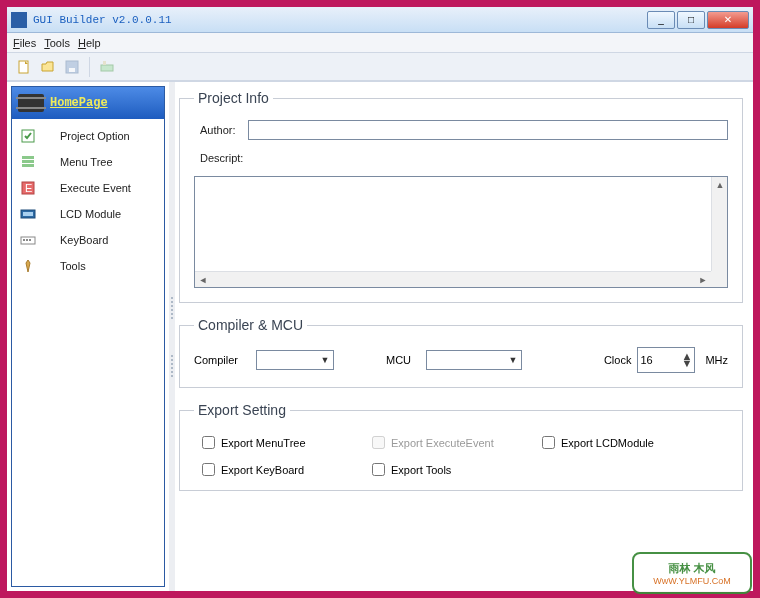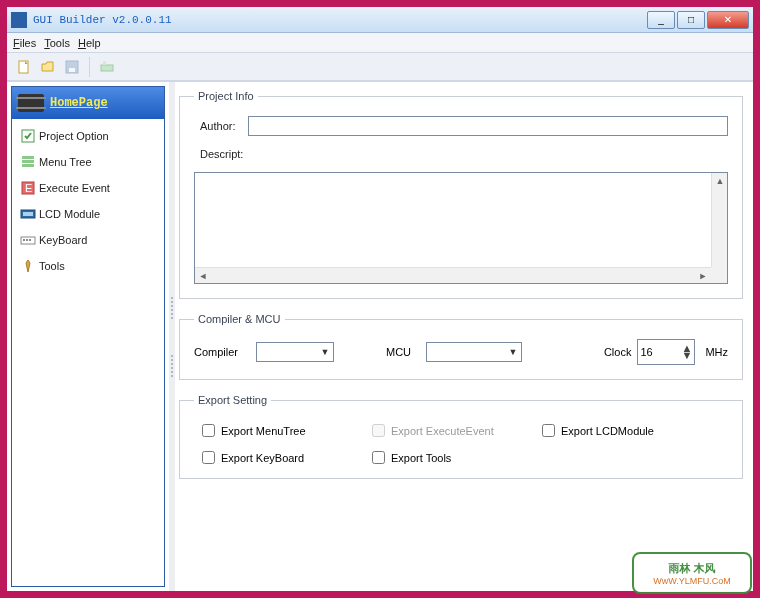--- a/index.html
+++ b/index.html
@@ -20,28 +20,28 @@
 .tool-sep { width: 1px; height: 20px; background: #cfd7e4; margin: 0 4px; }
 .body-area { flex: 1; display: flex; background: #fff; border-top: 1px solid #cfd7e4; }
 .sidebar-wrap { width: 162px; padding: 4px; background: #fff; }
 .sidebar { width: 154px; height: 100%; border: 1px solid #2b5aa3; background: #fff; }
 .sidebar-header { background: linear-gradient(#4d8be6, #1e5cbf); height: 32px; display: flex; align-items: center; padding: 0 6px; gap: 6px; }
 .sidebar-header .chip { width: 26px; height: 18px; background: #333; border-radius: 2px; position: relative; }
 .sidebar-header .chip::before, .sidebar-header .chip::after { content: ""; position: absolute; background: #888; height: 2px; left: -2px; right: -2px; }
 .sidebar-header .chip::before { top: 3px; } .sidebar-header .chip::after { bottom: 3px; }
 .sidebar-header .hp-label { color: #f0eb5a; font-family: "Courier New", monospace; font-weight: bold; font-size: 12px; text-decoration: underline; }
 .side-list { padding: 4px 2px; }
-.side-item { display: flex; align-items: center; gap: 3px; padding: 5px 6px; font-family: "Courier New", monospace; font-size: 11px; color: #222; cursor: default; }
+.side-item { display: flex; align-items: center; gap: 24px; padding: 5px 6px; font-family: "Courier New", monospace; font-size: 11px; color: #222; cursor: default; }
 .side-icon { width: 16px; height: 16px; display: flex; align-items: center; justify-content: center; }
 .splitter { width: 6px; background: #eceef2; display: flex; flex-direction: column; align-items: center; justify-content: center; cursor: col-resize; }
 .splitter-dots { width: 2px; height: 2px; background: #9aa7b8; margin: 1px 0; border-radius: 50%; }
 .splitter .spacer { height: 34px; }
 .main-panel { flex: 1; background: #fff; padding: 8px 10px 16px 4px; overflow: hidden; position: relative; }
 fieldset { border: 1px solid #c8cdd6; border-radius: 0; padding: 14px 14px; margin-bottom: 14px; }
-legend { color: #3a4453; padding: 0 4px; font-size: 11px; }
+legend { color: #3a4453; padding: 0 4px; font-size: 14px; }
 .row { display: flex; align-items: center; gap: 6px; margin-bottom: 12px; }
 .lbl { color: #222; }
 .lbl.author { width: 48px; text-align: left; padding-left: 6px; }
 .lbl.descript { width: 48px; text-align: left; padding-left: 6px; }
 input[type=text].author-input { flex: 1; height: 20px; border: 1px solid #7a8aa0; padding: 0 4px; }
 .descript-area { margin-left: 0; width: 100%; height: 112px; border: 1px solid #7a8aa0; position: relative; background: #fff; }
 .scroll-v { position: absolute; right: 0; top: 0; bottom: 16px; width: 16px; background: #f1f1f1; border-left: 1px solid #dcdfe4; }
 .scroll-v .arrow-up, .scroll-h .arrow-left, .scroll-h .arrow-right { width:16px;height:16px;display:flex;align-items:center;justify-content:center;color:#666;font-size:9px;}
 .scroll-h { position: absolute; left: 0; right: 16px; bottom: 0; height: 16px; background: #f1f1f1; border-top: 1px solid #dcdfe4; display: flex; justify-content: space-between; }
 .scroll-corner { position: absolute; right: 0; bottom: 0; width: 16px; height: 16px; background: #f1f1f1; }

